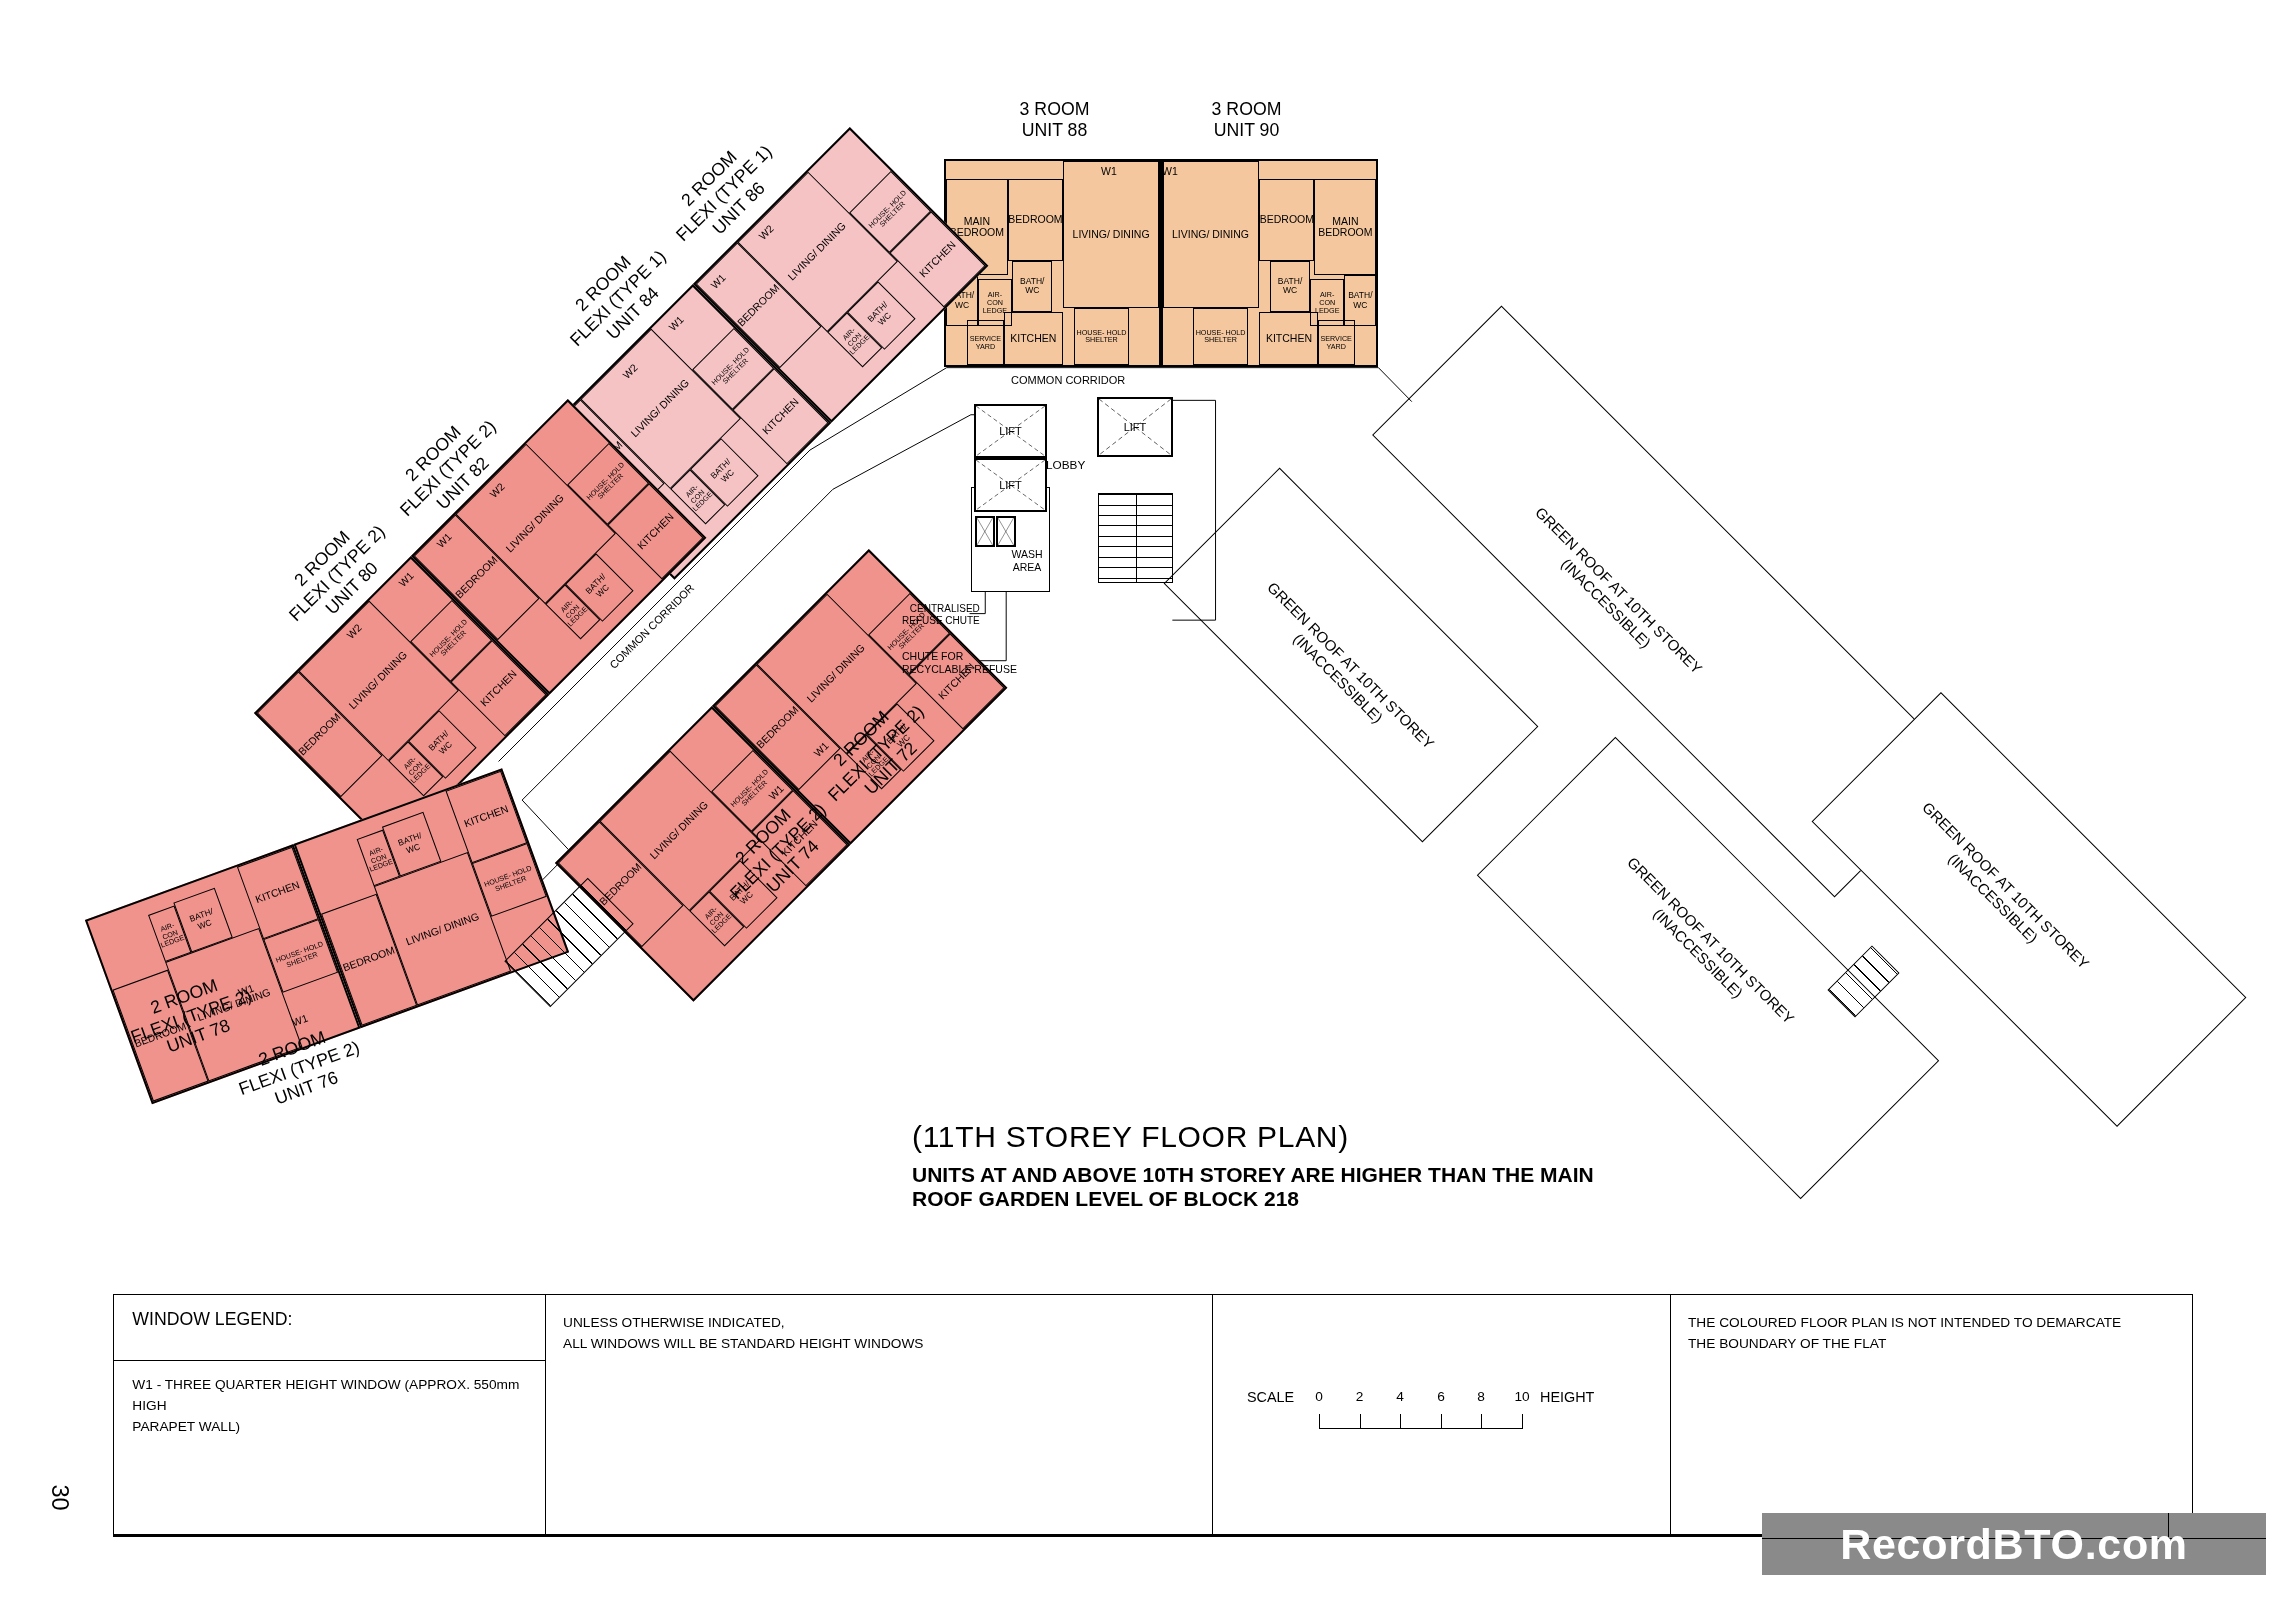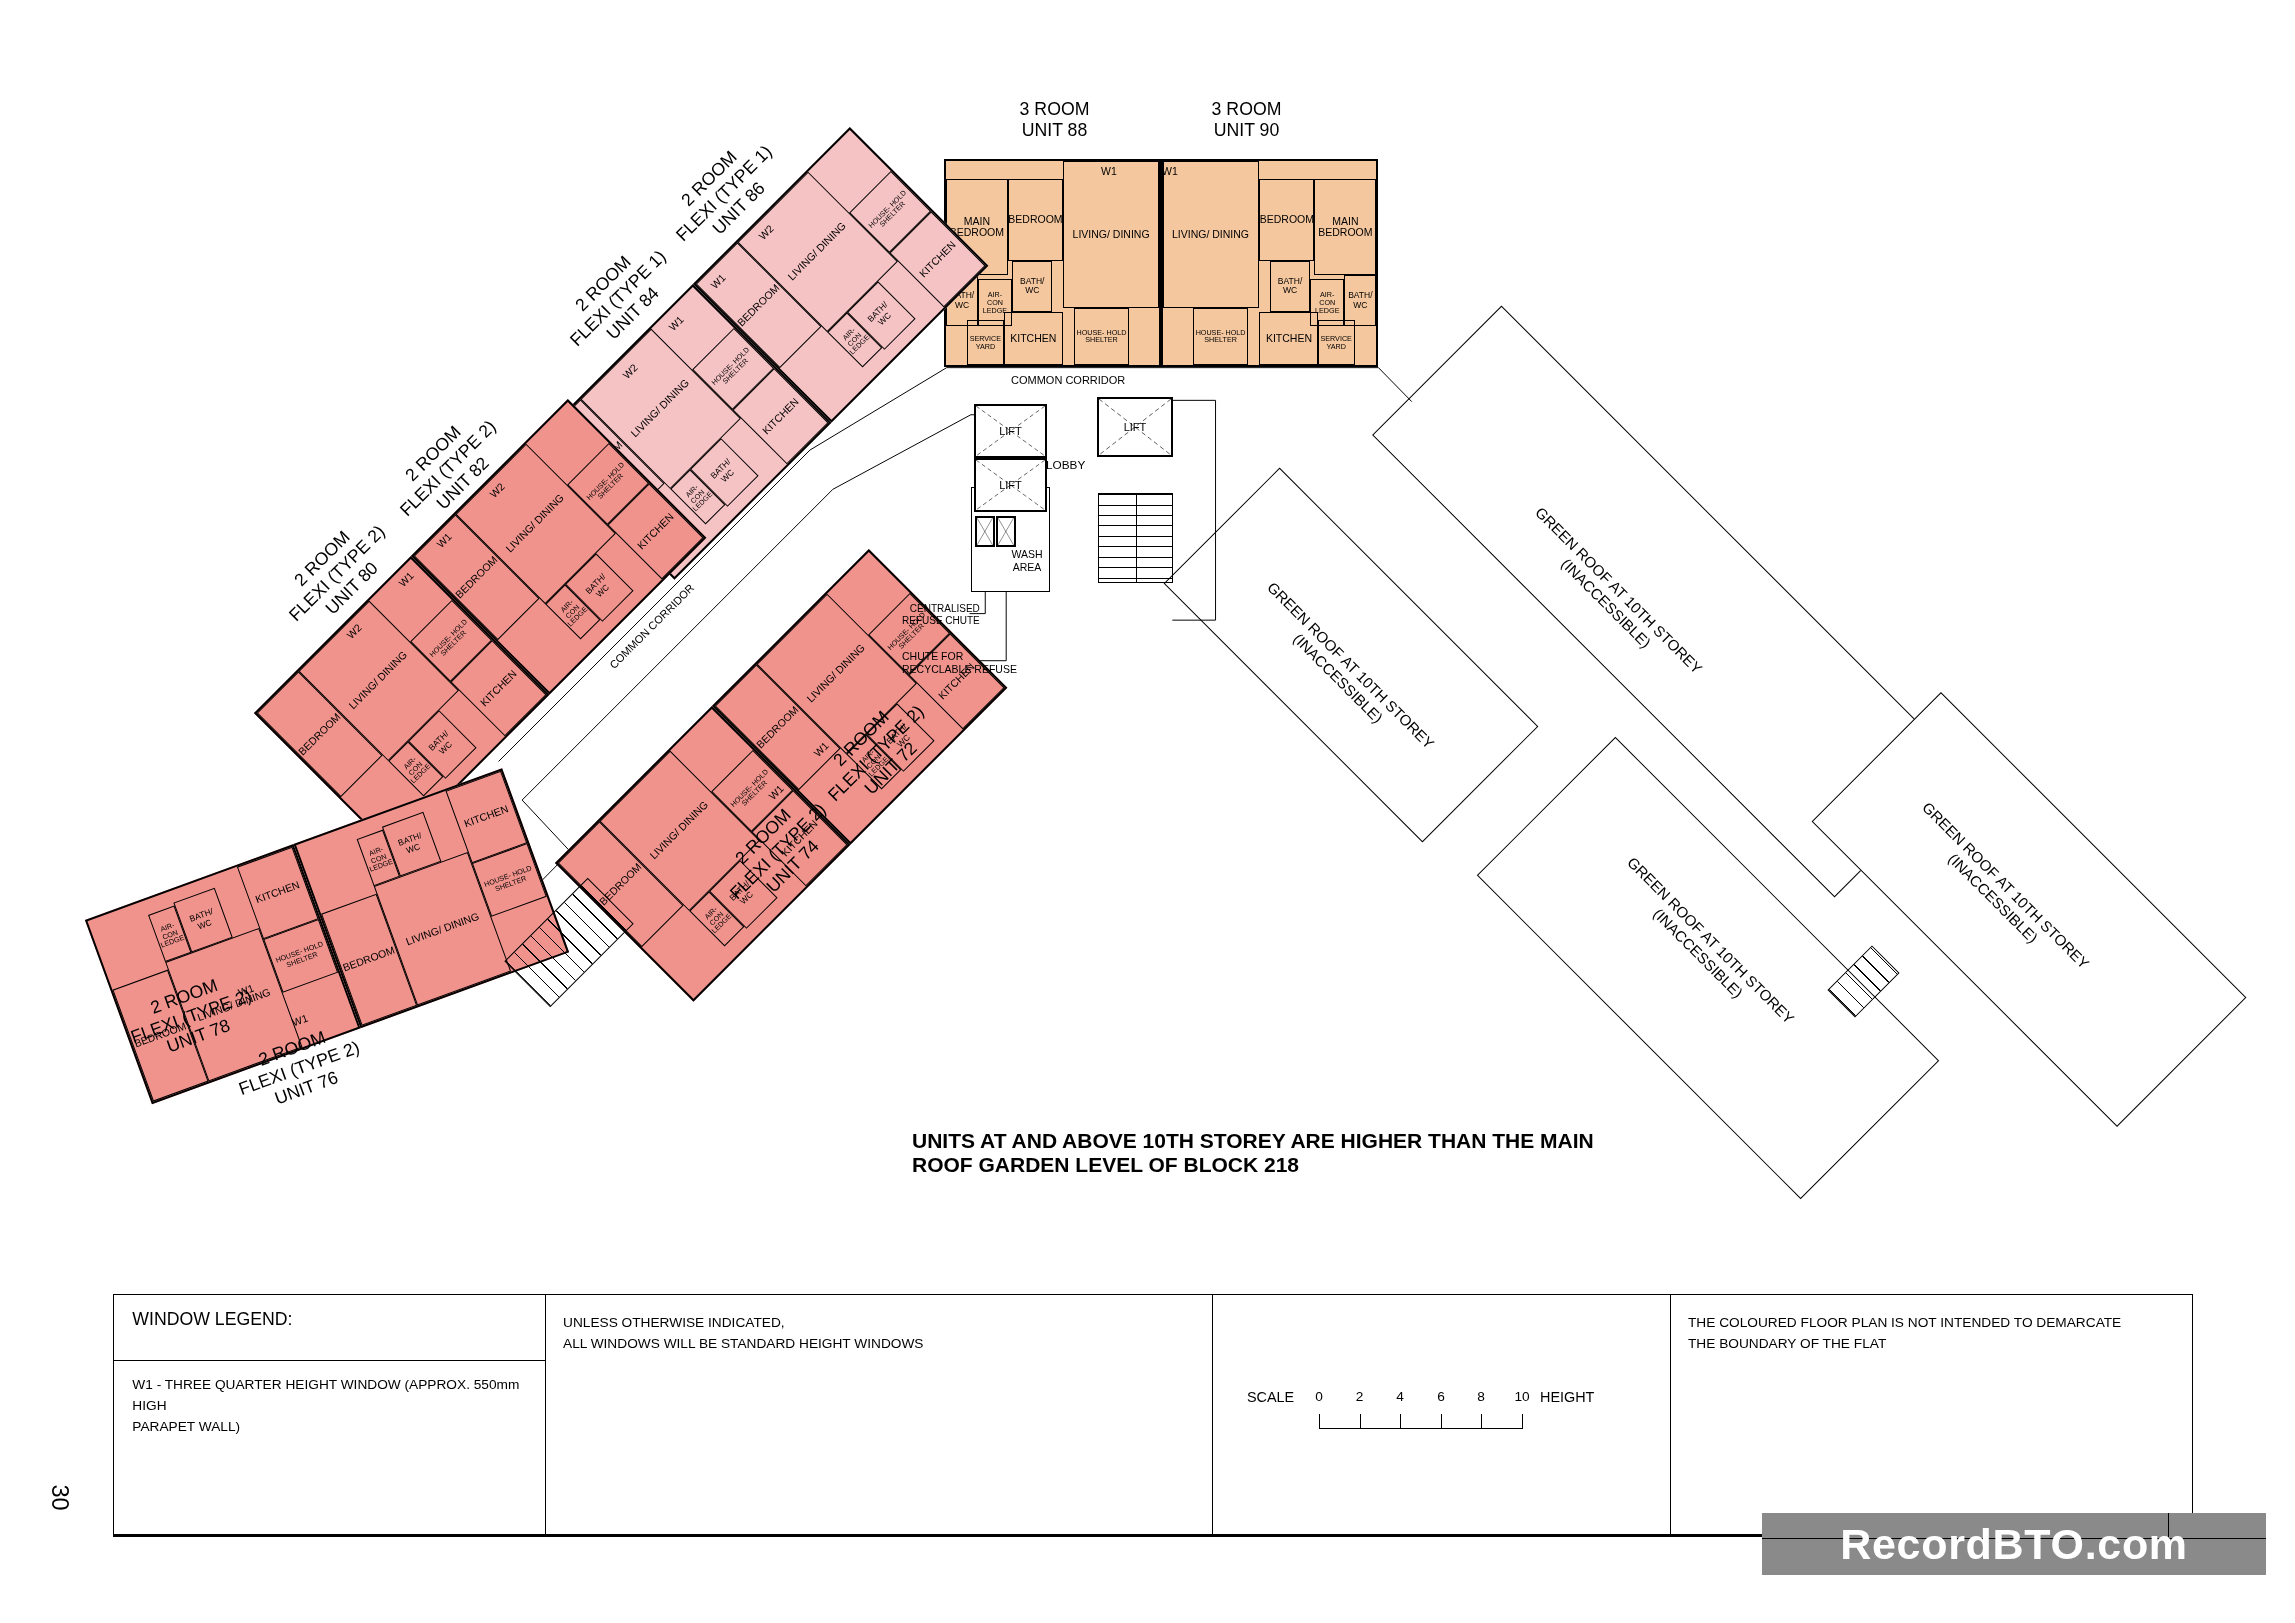--- a/index.html
+++ b/index.html
@@ -449,20 +449,21 @@
 <div class="wm r-45" style="left:346px;top:625px;">W2</div>
 <div class="wm r-45" style="left:398px;top:573px;">W1</div>
 <div class="wm r-45" style="left:436px;top:534px;">W1</div>
 <div class="wm r-45" style="left:489px;top:484px;">W2</div>
 <div class="wm r-45" style="left:768px;top:786px;">W1</div>
 <div class="wm r-45" style="left:813px;top:743px;">W1</div>
 <div class="wm r-20" style="left:238px;top:984px;">W1</div>
 <div class="wm r-20" style="left:292px;top:1014px;">W1</div>
 
 <div class="abs" style="left:912px;top:1120px;z-index:3;">
+  <div class="title-main">(11TH STOREY FLOOR PLAN)</div>
   <div style="height:9.2px;"></div>
   <div class="title-note">UNITS AT AND ABOVE 10TH STOREY ARE HIGHER THAN THE MAIN</div>
   <div class="title-note">ROOF GARDEN LEVEL OF BLOCK 218</div>
 </div>
 
 <div class="legend">
   <div class="vline" style="left:431px;"></div>
   <div class="vline" style="left:1098px;"></div>
   <div class="vline" style="left:1556px;"></div>
   <div class="abs" style="left:0;top:65px;width:431px;height:1.3px;background:#000;"></div>

